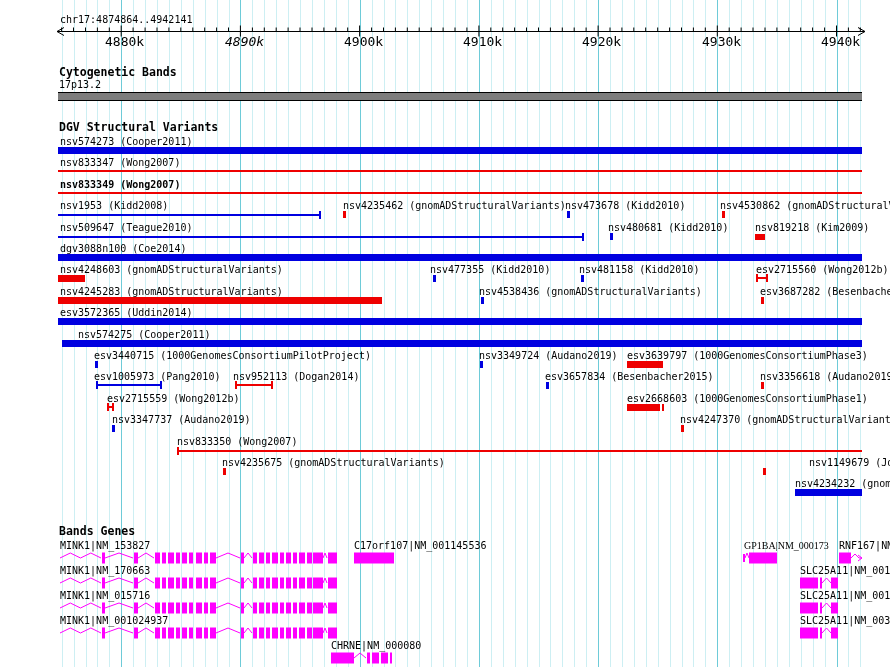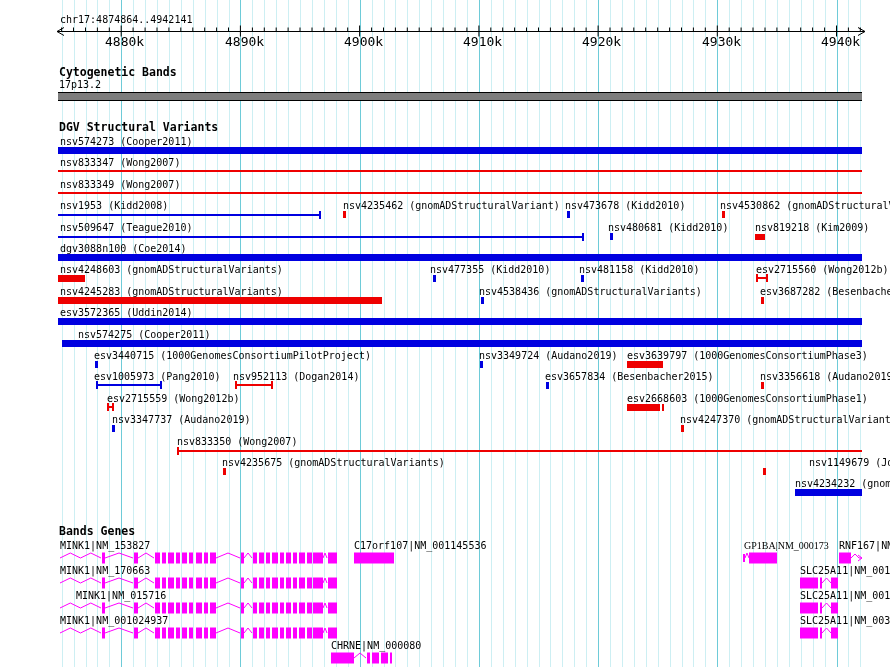--- a/index.html
+++ b/index.html
@@ -91,44 +91,44 @@
   <div class="hdrlbl" style="left:60px;top:14px;">chr17:4874864..4942141</div>
 
   <svg id="ruler" width="890" height="60" style="left:0;top:0;">
       <path d="M57,31.5 H865" stroke="#000" fill="none"></path>
       <path d="M57,31.5 l7,-4 M57,31.5 l7,4" stroke="#000" fill="none"></path>
       <path d="M865,31.5 l-7,-4 M865,31.5 l-7,4" stroke="#000" fill="none"></path>
       <path d="M61.6,27.5 V31.5 M73.5,27.5 V31.5 M85.5,27.5 V31.5 M97.4,27.5 V31.5 M109.3,27.5 V31.5 M121.2,25.5 V36.5 M133.1,27.5 V31.5 M145.1,27.5 V31.5 M157.0,27.5 V31.5 M168.9,27.5 V31.5 M180.8,27.5 V31.5 M192.8,27.5 V31.5 M204.7,27.5 V31.5 M216.6,27.5 V31.5 M228.5,27.5 V31.5 M240.4,25.5 V36.5 M252.4,27.5 V31.5 M264.3,27.5 V31.5 M276.2,27.5 V31.5 M288.1,27.5 V31.5 M300.0,27.5 V31.5 M312.0,27.5 V31.5 M323.9,27.5 V31.5 M335.8,27.5 V31.5 M347.7,27.5 V31.5 M359.6,25.5 V36.5 M371.6,27.5 V31.5 M383.5,27.5 V31.5 M395.4,27.5 V31.5 M407.3,27.5 V31.5 M419.2,27.5 V31.5 M431.2,27.5 V31.5 M443.1,27.5 V31.5 M455.0,27.5 V31.5 M466.9,27.5 V31.5 M478.9,25.5 V36.5 M490.8,27.5 V31.5 M502.7,27.5 V31.5 M514.6,27.5 V31.5 M526.5,27.5 V31.5 M538.5,27.5 V31.5 M550.4,27.5 V31.5 M562.3,27.5 V31.5 M574.2,27.5 V31.5 M586.1,27.5 V31.5 M598.1,25.5 V36.5 M610.0,27.5 V31.5 M621.9,27.5 V31.5 M633.8,27.5 V31.5 M645.7,27.5 V31.5 M657.7,27.5 V31.5 M669.6,27.5 V31.5 M681.5,27.5 V31.5 M693.4,27.5 V31.5 M705.3,27.5 V31.5 M717.3,25.5 V36.5 M729.2,27.5 V31.5 M741.1,27.5 V31.5 M753.0,27.5 V31.5 M765.0,27.5 V31.5 M776.9,27.5 V31.5 M788.8,27.5 V31.5 M800.7,27.5 V31.5 M812.6,27.5 V31.5 M824.6,27.5 V31.5 M836.5,25.5 V36.5 M848.4,27.5 V31.5 M860.3,27.5 V31.5 " stroke="#000" fill="none"></path>
     </svg>
   <div id="ruler-labels">
       <div class="ticklbl" style="left: 105px; top: 35px;">4880k</div>
-      <div class="ticklbl" style="left: 225px; top: 35px;">4890k</div>
+      <div class="ticklbl" style="left: 225px; top: 35px; font-style: italic;">4890k</div>
       <div class="ticklbl" style="left: 344px; top: 35px;">4900k</div>
       <div class="ticklbl" style="left: 463px; top: 35px;">4910k</div>
       <div class="ticklbl" style="left: 582px; top: 35px;">4920k</div>
       <div class="ticklbl" style="left: 702px; top: 35px;">4930k</div>
       <div class="ticklbl" style="left: 821px; top: 35px;">4940k</div>
     </div>
 
   <div class="title" style="left:59px;top:66px;">Cytogenetic Bands</div>
   <div class="lbl" style="left:59px;top:79px;">17p13.2</div>
   <div class="bandbar" id="cytoband-bar" style="left: 58px; top: 92px; width: 804px; height: 7px; background: rgb(125, 125, 125);"></div>
 
   <div class="title" style="left:59px;top:121px;">DGV Structural Variants</div>
   <div id="dgv-layer">
       <div class="lbl" style="position: absolute; left: 60px; top: 136px;">nsv574273 (Cooper2011)</div>
       <div style="position: absolute; left: 58px; top: 147px; width: 804px; height: 7px; background: rgb(0, 0, 224);"></div>
       <div class="lbl" style="position: absolute; left: 60px; top: 157px;">nsv833347 (Wong2007)</div>
       <div style="position: absolute; left: 58px; top: 170px; width: 804px; height: 2px; background: rgb(238, 0, 0);"></div>
-      <div class="lbl" style="position: absolute; left: 60px; top: 179px;">nsv833349 (Wong2007)</div>
+      <div class="lbl" style="position: absolute; left: 60px; top: 179px; font-weight: bold;">nsv833349 (Wong2007)</div>
       <div style="position: absolute; left: 58px; top: 192px; width: 804px; height: 2px; background: rgb(238, 0, 0);"></div>
       <div class="lbl" style="position: absolute; left: 60px; top: 200px;">nsv1953 (Kidd2008)</div>
       <div style="position: absolute; left: 58px; top: 214px; width: 261px; height: 1.5px; background: rgb(0, 0, 224);"></div>
       <div style="position: absolute; left: 319px; top: 211px; width: 2px; height: 8px; background: rgb(0, 0, 224);"></div>
-      <div class="lbl" style="position: absolute; left: 343px; top: 200px;">nsv4235462 (gnomADStructuralVariant)</div>
+      <div class="lbl" style="position: absolute; left: 343px; top: 200px;">nsv4235462 (gnomADStructuralVariants)</div>
       <div style="position: absolute; left: 343px; top: 211px; width: 3px; height: 7px; background: rgb(238, 0, 0);"></div>
       <div class="lbl" style="position: absolute; left: 565px; top: 200px;">nsv473678 (Kidd2010)</div>
       <div style="position: absolute; left: 567px; top: 211px; width: 3px; height: 7px; background: rgb(0, 0, 224);"></div>
       <div class="lbl" style="position: absolute; left: 720px; top: 200px;">nsv4530862 (gnomADStructuralV</div>
       <div style="position: absolute; left: 722px; top: 211px; width: 3px; height: 7px; background: rgb(238, 0, 0);"></div>
       <div class="lbl" style="position: absolute; left: 60px; top: 222px; text-align: right;">nsv509647 (Teague2010)</div>
       <div style="position: absolute; left: 58px; top: 236px; width: 524px; height: 1.5px; background: rgb(0, 0, 224);"></div>
       <div style="position: absolute; left: 582px; top: 233px; width: 2px; height: 8px; background: rgb(0, 0, 224);"></div>
       <div class="lbl" style="position: absolute; left: 608px; top: 222px;">nsv480681 (Kidd2010)</div>
       <div style="position: absolute; left: 610px; top: 233px; width: 3px; height: 7px; background: rgb(0, 0, 224);"></div>
@@ -277,21 +277,21 @@
         <path d="M265,7 L267.0,2 L269.0,7" stroke="#ff00ff" fill="none"></path>
         <rect x="270" y="1.5" width="9" height="11" fill="#ff00ff"></rect>
       </svg>
       <div class="lbl" style="left: 800px; top: 565px;">SLC25A11|NM_001</div>
       <svg width="46" height="14" style="left: 798px; top: 576px;">
         <rect x="2" y="1.5" width="18" height="11" fill="#ff00ff"></rect>
         <rect x="22" y="1.5" width="2" height="11" fill="#ff00ff"></rect>
         <path d="M24,7 L28.5,2 L33.0,7" stroke="#ff00ff" fill="none"></path>
         <rect x="33" y="1.5" width="7" height="11" fill="#ff00ff"></rect>
       </svg>
-      <div class="lbl" style="left: 76px; top: 590px;">MINK1|NM_015716</div>
+      <div class="lbl" style="left: 60px; top: 590px;">MINK1|NM_015716</div>
       <svg width="285" height="14" style="left: 58px; top: 601px;">
         <path d="M2,7 L12.3,2 L22.5,7 L32.8,2 L43.0,7" stroke="#ff00ff" fill="none"></path>
         <rect x="44" y="1.5" width="3" height="11" fill="#ff00ff"></rect>
         <path d="M47,7 L61.0,2 L75.0,7" stroke="#ff00ff" fill="none"></path>
         <rect x="76" y="1.5" width="4" height="11" fill="#ff00ff"></rect>
         <path d="M80,7 L88.0,2 L96.0,7" stroke="#ff00ff" fill="none"></path>
         <rect x="97" y="1.5" width="5" height="11" fill="#ff00ff"></rect>
         <rect x="104" y="1.5" width="4" height="11" fill="#ff00ff"></rect>
         <rect x="110" y="1.5" width="6" height="11" fill="#ff00ff"></rect>
         <rect x="118" y="1.5" width="4" height="11" fill="#ff00ff"></rect>

